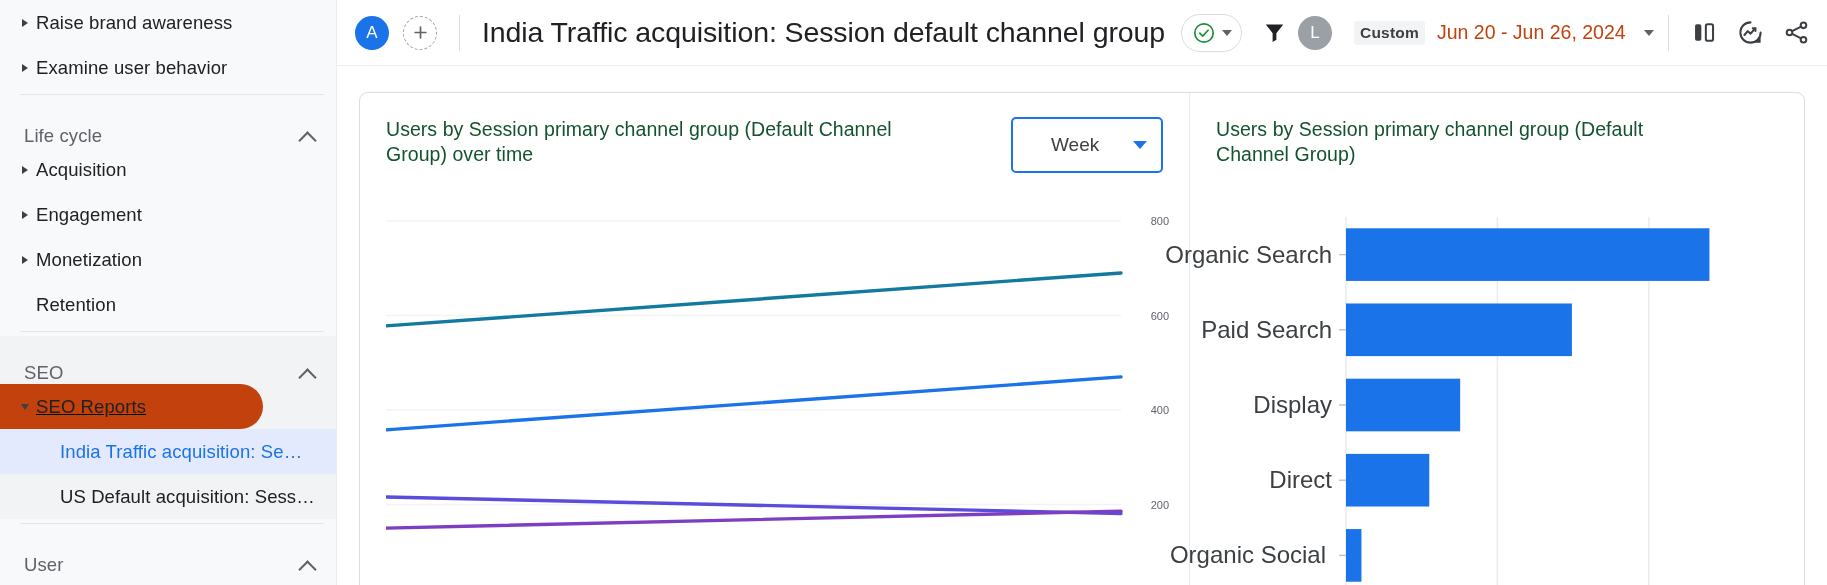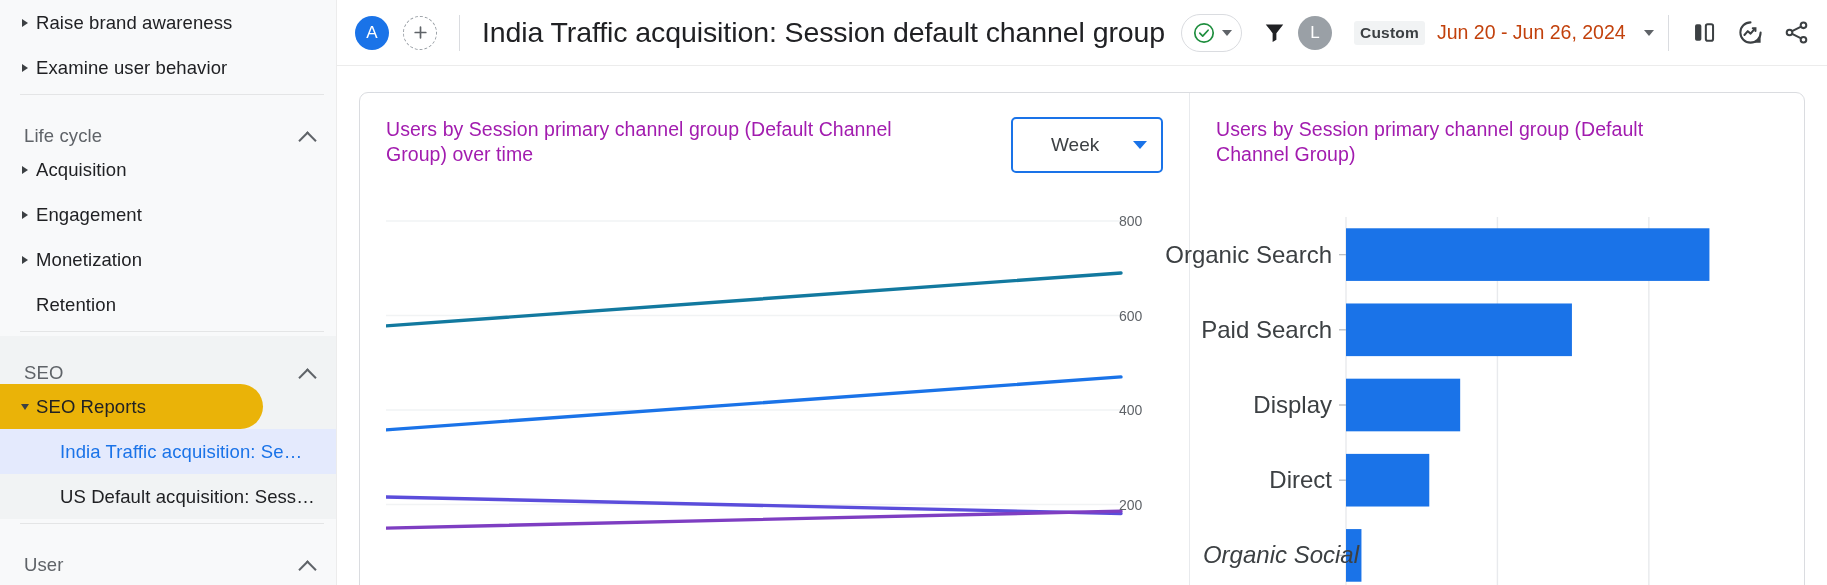--- a/index.html
+++ b/index.html
@@ -50,23 +50,24 @@
   .section-head .sec-label { font-size: 18.5px; color: #5f6368; letter-spacing: .1px; }
   .chev-up {
     width: 13px; height: 13px;
     border-left: 2px solid #5f6368; border-top: 2px solid #5f6368;
     transform: rotate(45deg); margin-top: 5px;
   }
   .divider { height: 1px; background: #e4e5e6; margin: 4px 12px 4px 20px; }
 
   .seo-section { background: #f1f3f4; }
   .nav-row.sel-parent {
-    background: #eab308;
+    background: #c2410c;
     border-top-right-radius: 24px; border-bottom-right-radius: 24px;
     margin-right: 73px;
+    text-decoration: underline;
   }
   .nav-row.sub {
     height: 45px; padding-left: 60px;
   }
   .nav-row.sub.active {
     background: #e4eafd;
   }
   .nav-row.sub.active .nav-label { color: #1a73e8; }
   .nav-row.sub .nav-label { font-size: 18.5px; max-width: 258px; }
 
@@ -134,43 +135,43 @@
     border: 1px solid #dadce0; border-radius: 9px;
     background: #fff; height: 560px; display: flex;
     overflow: hidden;
   }
   .panel { position: relative; height: 100%; }
   .panel-left { flex: 0 0 830px; border-right: 1px solid #e8eaed; }
   .panel-right { flex: 1 1 auto; }
 
   .panel-head { display: flex; align-items: flex-start; padding: 24px 26px 0 26px; }
   .panel-title {
-    font-size: 19.5px; color: #a21caf; line-height: 25px;
+    font-size: 19.5px; color: #14532d; line-height: 25px;
     letter-spacing: .05px; max-width: 545px;
   }
   .panel-right .panel-title { max-width: 480px; }
   .wk-select {
     margin-left: auto; width: 152px; height: 56px;
     border: 2px solid #1a73e8; border-radius: 5px;
     display: flex; align-items: center; padding: 0 14px 0 18px;
     cursor: pointer; flex: 0 0 152px; background: #fff;
   }
   .wk-label { font-size: 19px; color: #3c4043; margin-left: 20px; }
   .wk-caret {
     margin-left: auto;
     width: 0; height: 0;
     border-top: 8px solid #1a73e8;
     border-left: 7px solid transparent; border-right: 7px solid transparent;
   }
 
   
   #linechart-wrap { position: absolute; left: 26px; top: 118px; right: 16px; bottom: 0; }
   .lc-ylabel {
-    position: absolute; right: 14px; font-size: 14px; color: #5f6368;
-    width: 40px; transform: translateY(-50%);
+    position: absolute; right: 4px; font-size: 11px; color: #5f6368;
+    text-align: right; width: 40px; transform: translateY(-50%);
   }
 
   
   #barchart-wrap { position: absolute; left: 26px; top: 118px; right: 26px; bottom: 0; }
   .bc-cat {
     position: absolute; font-size: 24px; color: #3c4043;
     right: calc(100% - 130px); white-space: nowrap;
     transform: translateY(-50%); text-align: right;
   }
 </style>
@@ -362,19 +363,19 @@
                 <line x1="123" x2="130" y1="43.6" y2="43.6" stroke="#bdc1c6" stroke-width="1.4"></line>
                 <rect x="130" y="17.28" width="363.4285714285714" height="52.64" fill="#1a73e8"></rect>
                 <line x1="123" x2="130" y1="118.80000000000001" y2="118.80000000000001" stroke="#bdc1c6" stroke-width="1.4"></line>
                 <rect x="130" y="92.48000000000002" width="225.93142857142857" height="52.64" fill="#1a73e8"></rect>
                 <line x1="123" x2="130" y1="194" y2="194" stroke="#bdc1c6" stroke-width="1.4"></line>
                 <rect x="130" y="167.68" width="114.17714285714285" height="52.64" fill="#1a73e8"></rect>
                 <line x1="123" x2="130" y1="269.20000000000005" y2="269.20000000000005" stroke="#bdc1c6" stroke-width="1.4"></line>
                 <rect x="130" y="242.88000000000005" width="83.28571428571428" height="52.64" fill="#1a73e8"></rect>
                 <line x1="123" x2="130" y1="344.40000000000003" y2="344.40000000000003" stroke="#bdc1c6" stroke-width="1.4"></line>
                 <rect x="130" y="318.08000000000004" width="15.445714285714274" height="52.64" fill="#1a73e8"></rect>
-              </svg><div class="bc-cat" style="top: 43.6px; right: 446px;">Organic Search</div><div class="bc-cat" style="top: 118.8px; right: 446px;">Paid Search</div><div class="bc-cat" style="top: 194px; right: 446px;">Display</div><div class="bc-cat" style="top: 269.2px; right: 446px;">Direct</div><div class="bc-cat" style="top: 344.4px; right: 419px; font-style: italic;">Organic Social</div></div>
+              </svg><div class="bc-cat" style="top: 43.6px; right: 446px;">Organic Search</div><div class="bc-cat" style="top: 118.8px; right: 446px;">Paid Search</div><div class="bc-cat" style="top: 194px; right: 446px;">Display</div><div class="bc-cat" style="top: 269.2px; right: 446px;">Direct</div><div class="bc-cat" style="top: 344.4px; right: 452px;">Organic Social</div></div>
         </div>
 
       </section>
     </div>
   </div>
 </div>
 
 </body></html>

